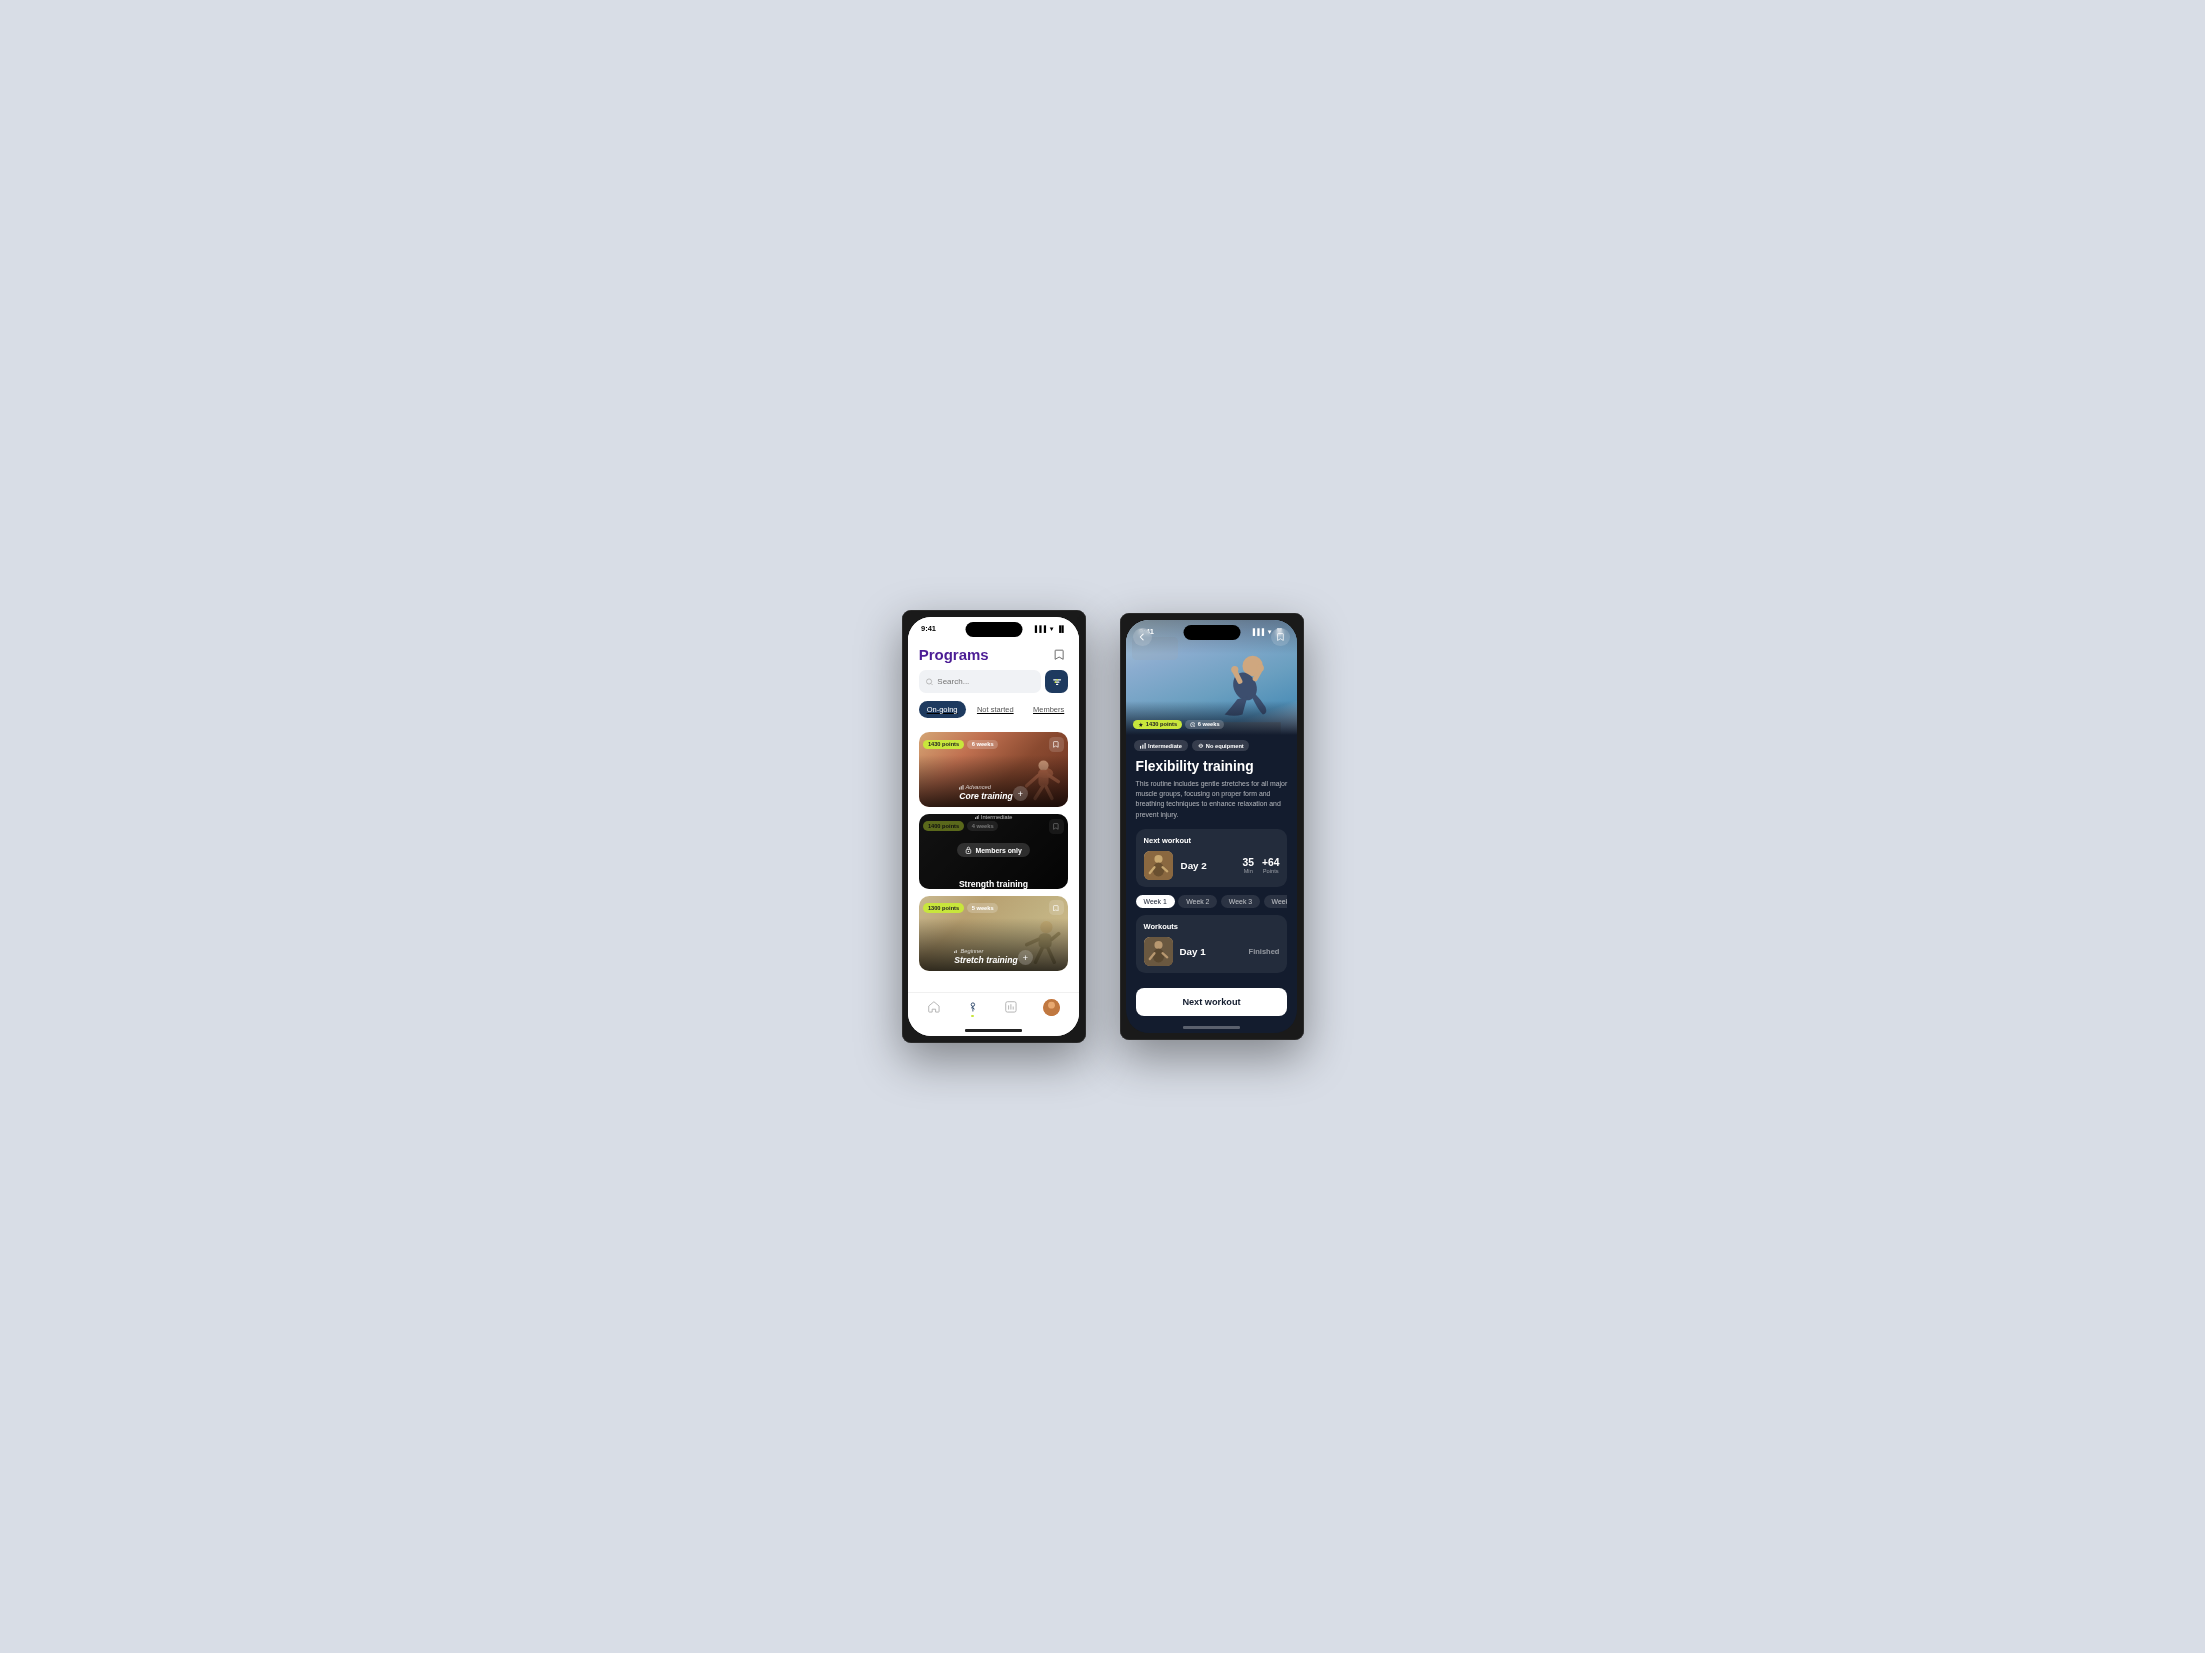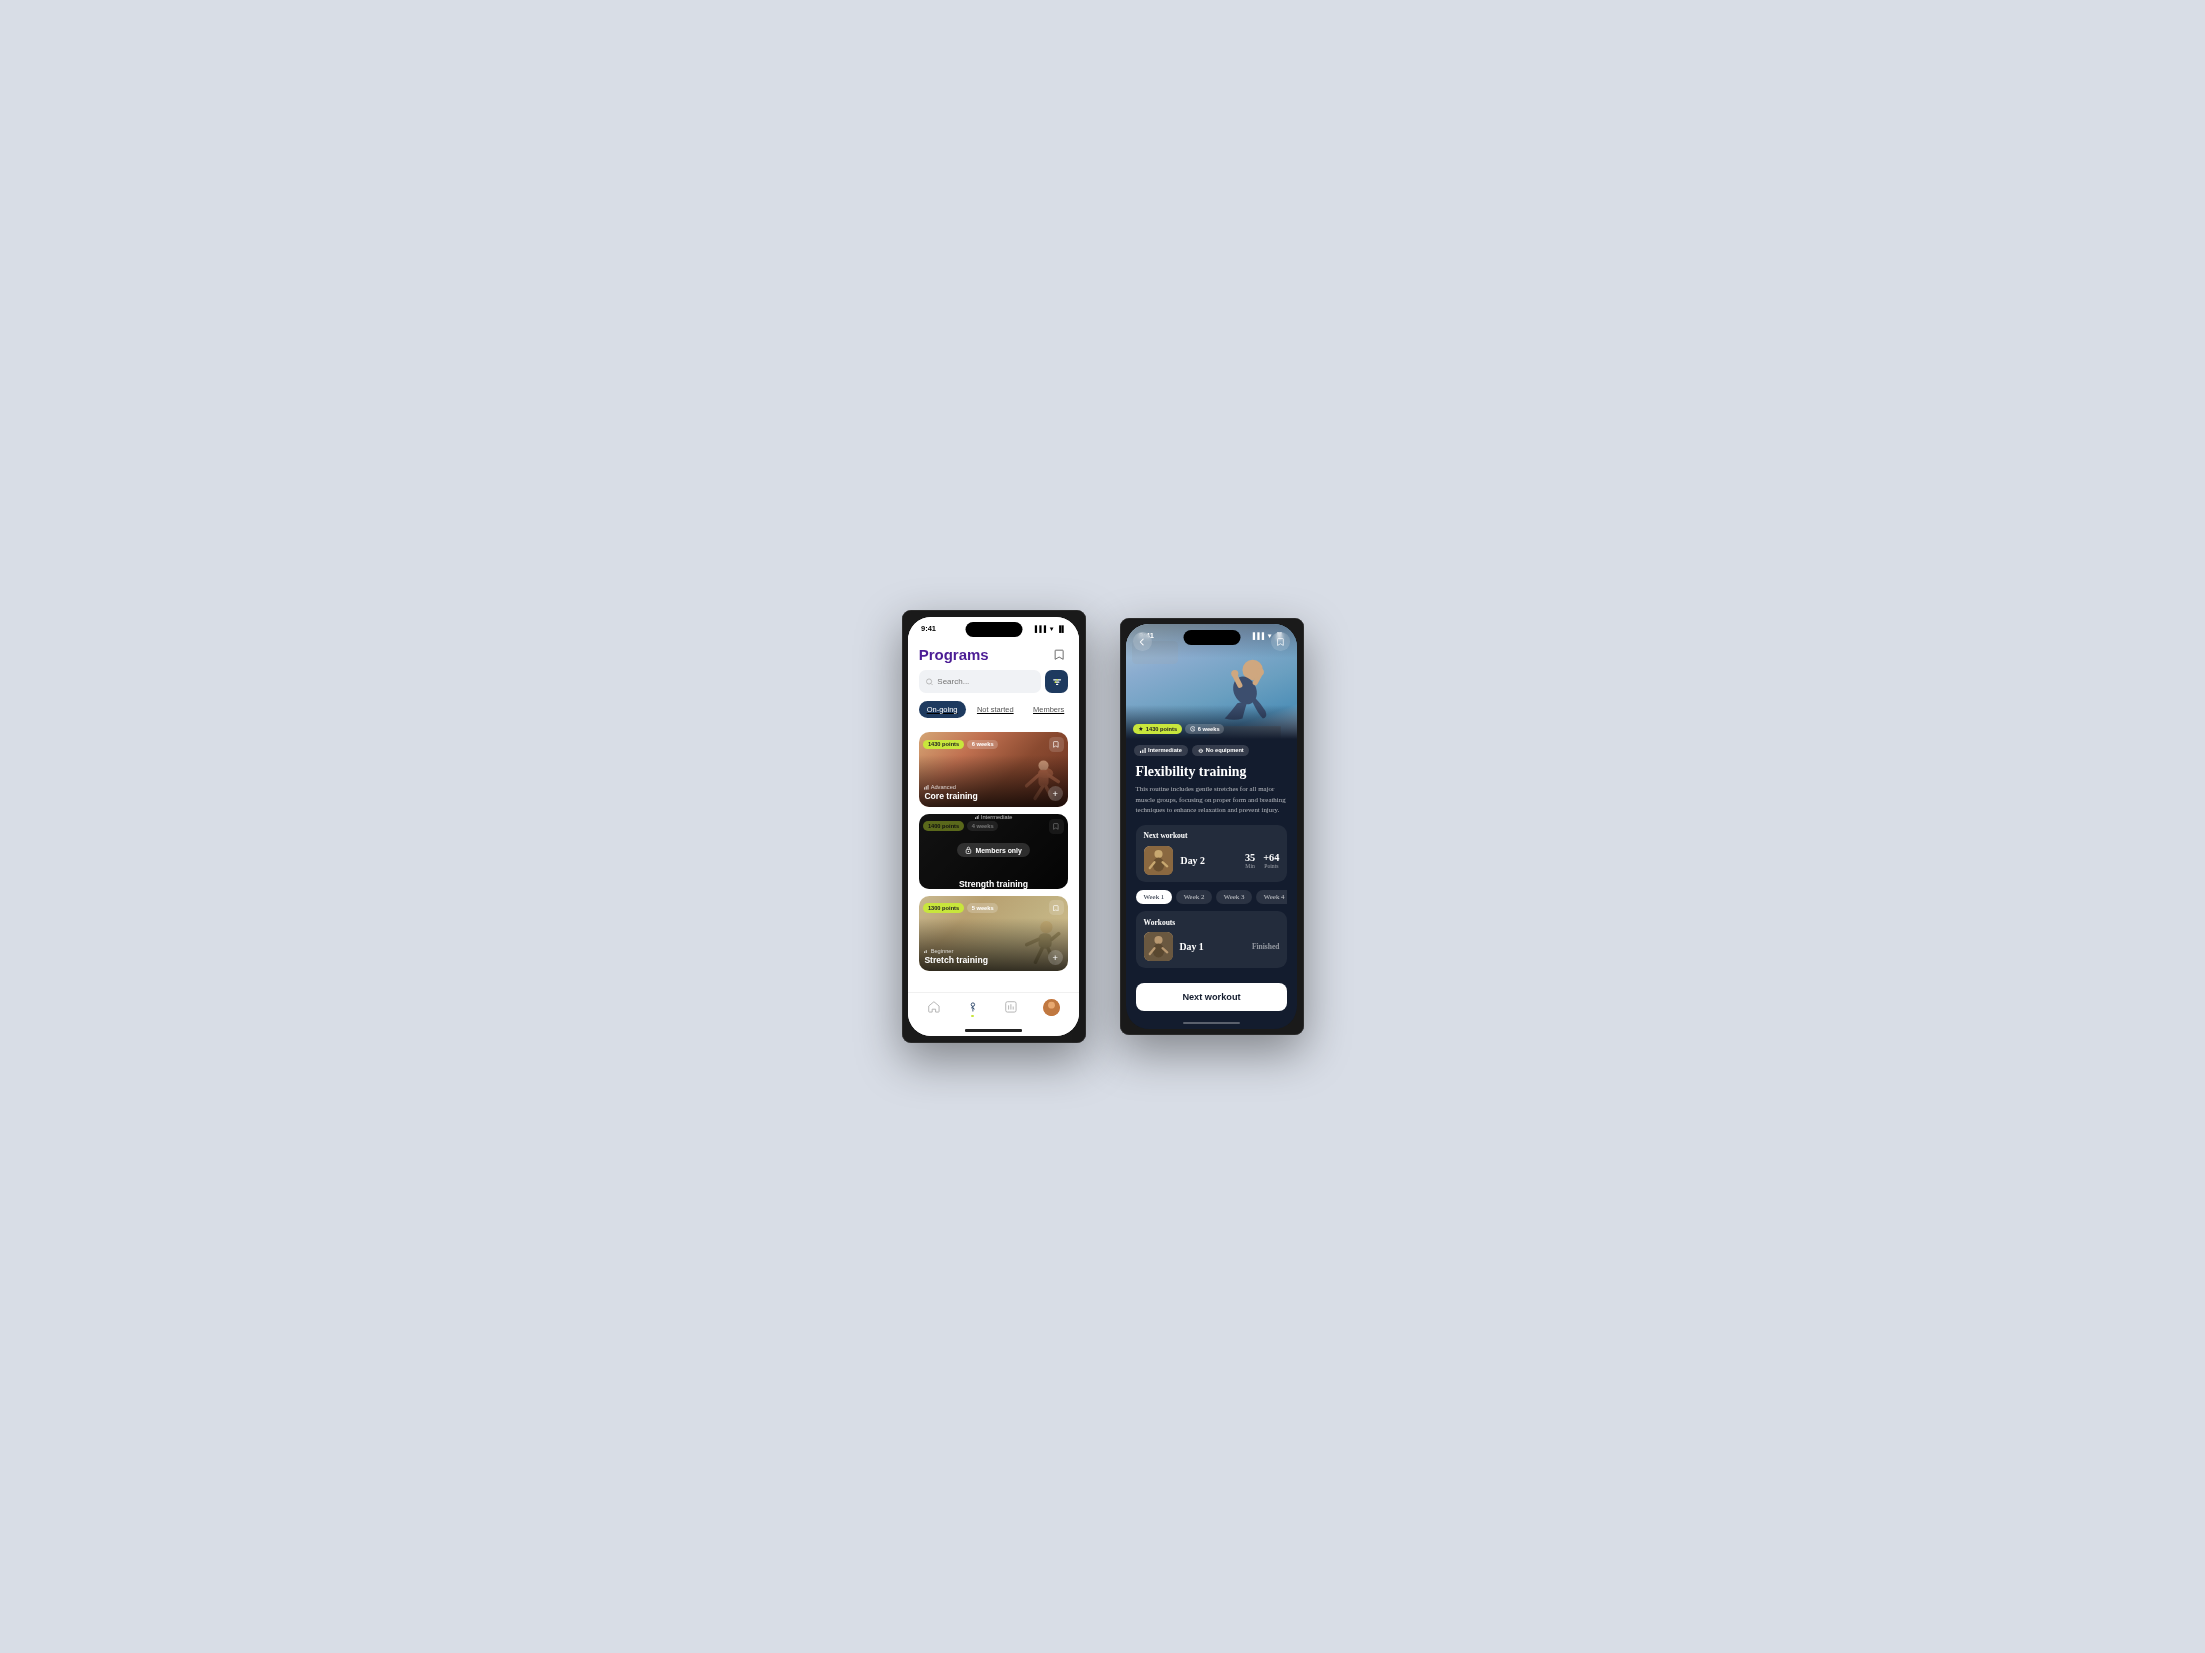--- a/index.html
+++ b/index.html
@@ -219,22 +219,23 @@
       color: #fff;
       font-size: 6.9px;
       backdrop-filter: blur(2.3px);
     }
 
     .card-bottom {
       position: absolute;
       bottom: 0; left: 0; right: 0;
       padding: 4.6px 5.7px 5.7px;
       display: flex;
-      justify-content: space-between;
+      justify-content: center;
       align-items: flex-end;
+      font-style: italic;
     }
 
     .card-level {
       font-size: 5.7px;
       color: rgba(255,255,255,0.75);
       margin-bottom: 1.1px;
       display: flex;
       align-items: center;
       gap: 1.7px;
     }
@@ -400,21 +401,20 @@
       display: flex;
       align-items: center;
       justify-content: center;
       color: #fff;
       backdrop-filter: blur(2.3px);
     }
 
     .detail-content {
       padding: 8px 9.2px;
       flex: 1;
-      font-family: Liberation Serif, serif;
     }
 
     .detail-title {
       font-size: 13.8px;
       font-weight: 700;
       color: #fff;
       margin-bottom: 4.6px;
     }
 
     .detail-desc {

